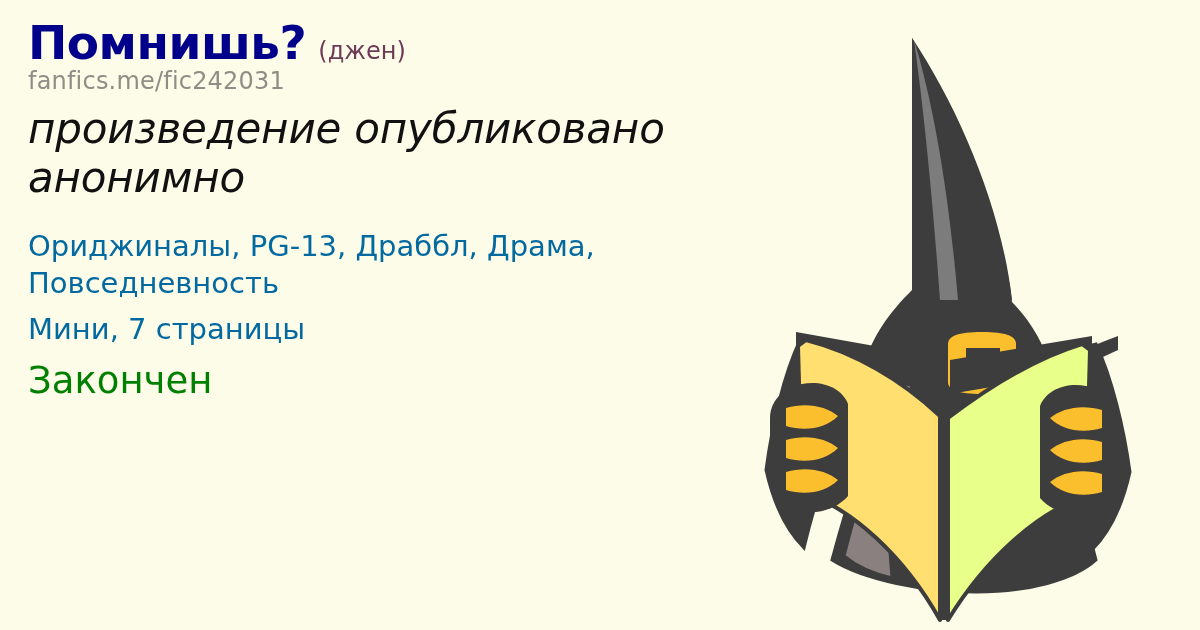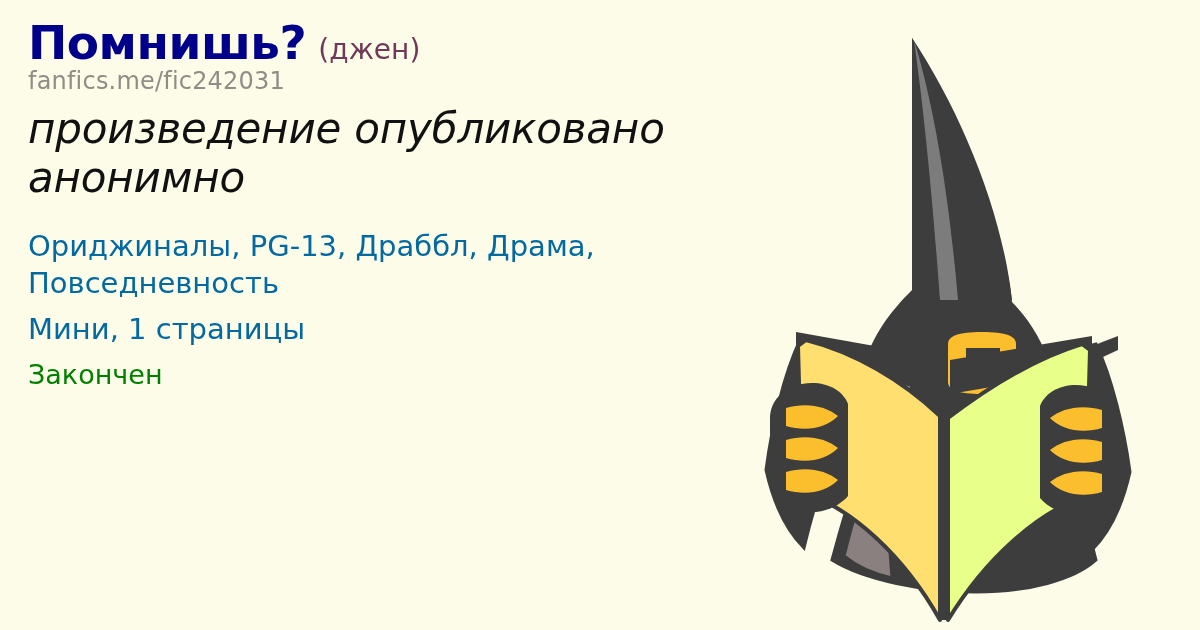--- a/index.html
+++ b/index.html
@@ -35,21 +35,21 @@
   .title {
     font-family: "DejaVu Sans", "Liberation Sans", sans-serif;
     font-size: 47px;
     font-weight: bold;
     color: #00008B;
     letter-spacing: -0.5px;
     line-height: 1.05;
   }
   .genre-tag {
     font-family: "DejaVu Sans", "Liberation Sans", sans-serif;
-    font-size: 28px;
+    font-size: 24px;
     color: #6E3A58;
     font-weight: normal;
   }
   .url {
     font-family: "DejaVu Sans", "Liberation Sans", sans-serif;
     font-size: 24px;
     color: #8E8E86;
     letter-spacing: 0.2px;
   }
   .anon {
@@ -68,21 +68,21 @@
     font-size: 29px;
     color: #0369a1;
     line-height: 1.26;
     max-width: 790px;
   }
   .meta-line.spaced {
     margin-top: 10px;
   }
   .status {
     font-family: "DejaVu Sans", "Liberation Sans", sans-serif;
-    font-size: 27px;
+    font-size: 37px;
     color: #008000;
     line-height: 1.26;
     margin-top: 10px;
   }
   .illustration {
     position: absolute;
     right: 0px;
     top: 0px;
     width: 400px;
     height: 630px;
@@ -104,21 +104,21 @@
       <span class="title">Помнишь?</span>
       <span class="genre-tag">(джен)</span>
     </div>
 
     <div class="url">fanfics.me/fic242031</div>
 
     <div class="anon">произведение опубликовано анонимно</div>
 
     <div class="meta-block">
       <div class="meta-line">Ориджиналы, PG-13, Драббл, Драма, Повседневность</div>
-      <div class="meta-line spaced">Мини, 1 страницы</div>
+      <div class="meta-line spaced">Мини, 7 страницы</div>
       <div class="status">Закончен</div>
     </div>
 
   </div>
 
   <div class="illustration">
     <svg viewBox="0 0 400 630" xmlns="http://www.w3.org/2000/svg" aria-hidden="true">
 
       <g>
         <path d="M175 330 C150 360 112 470 88 560 C120 580 180 592 232 592 C284 592 330 580 352 560 C330 470 290 360 265 330 Z" fill="#3D3D3D" stroke="#3D3D3D" stroke-width="3"></path>

